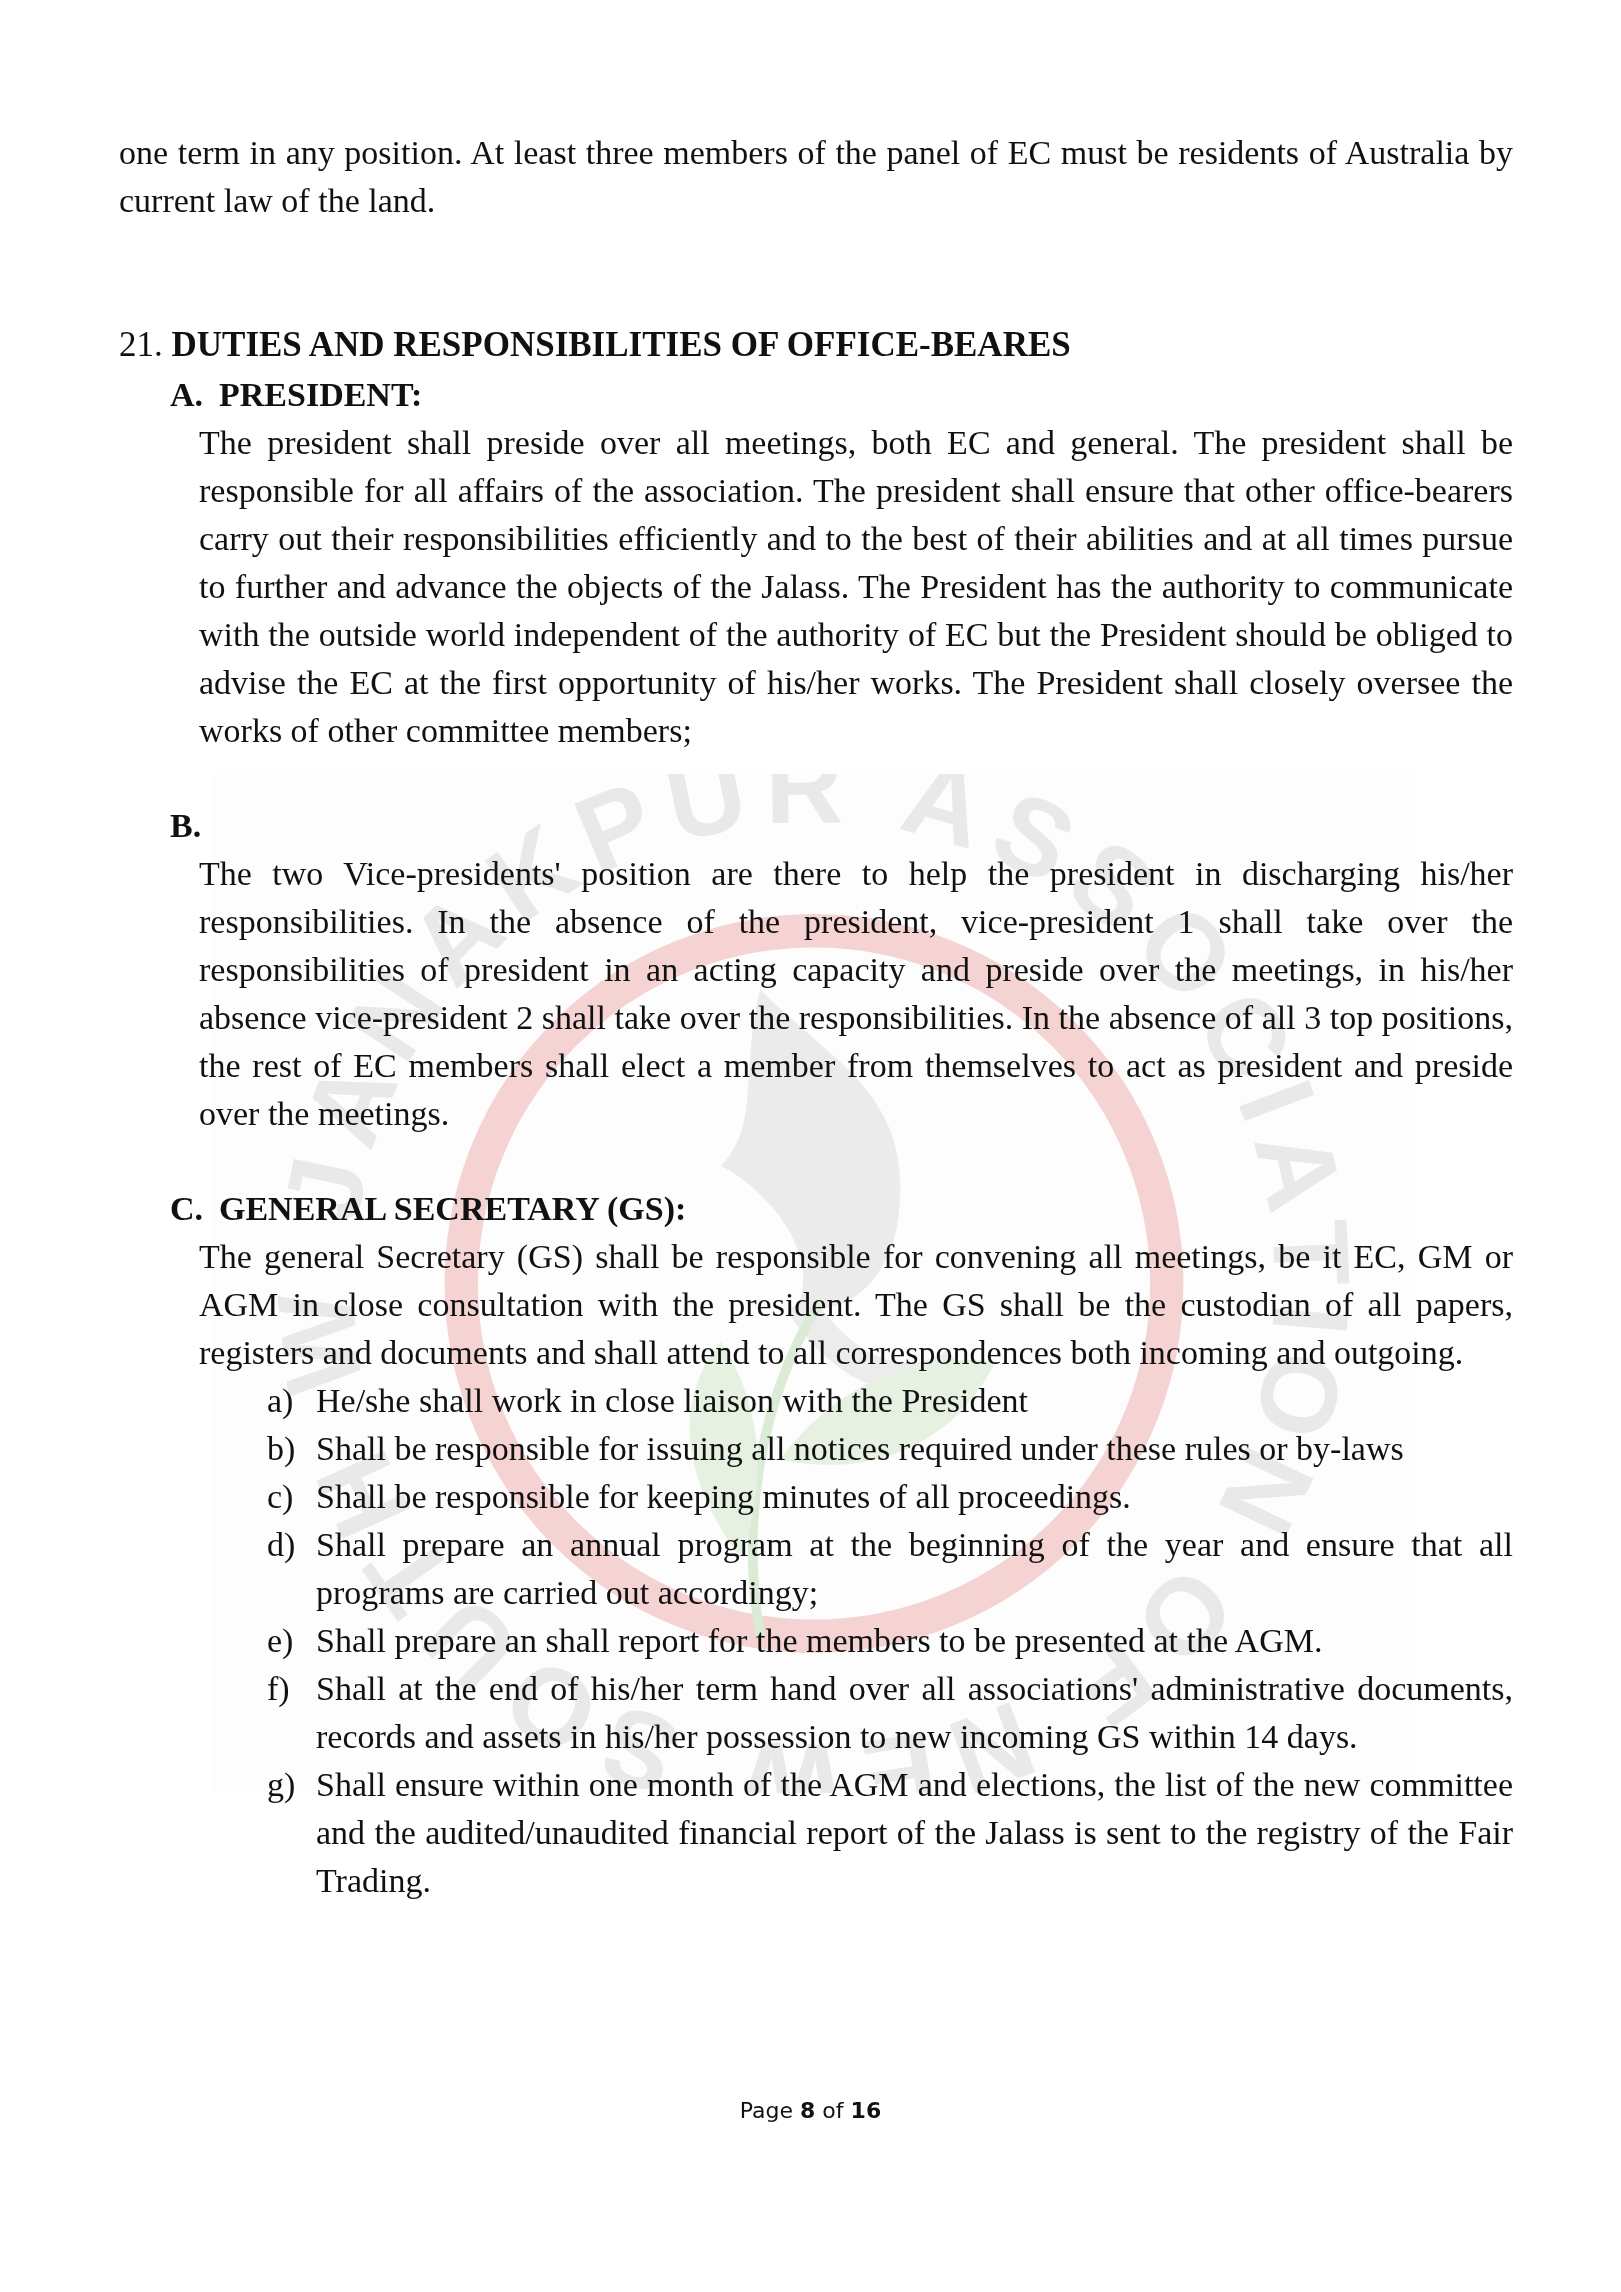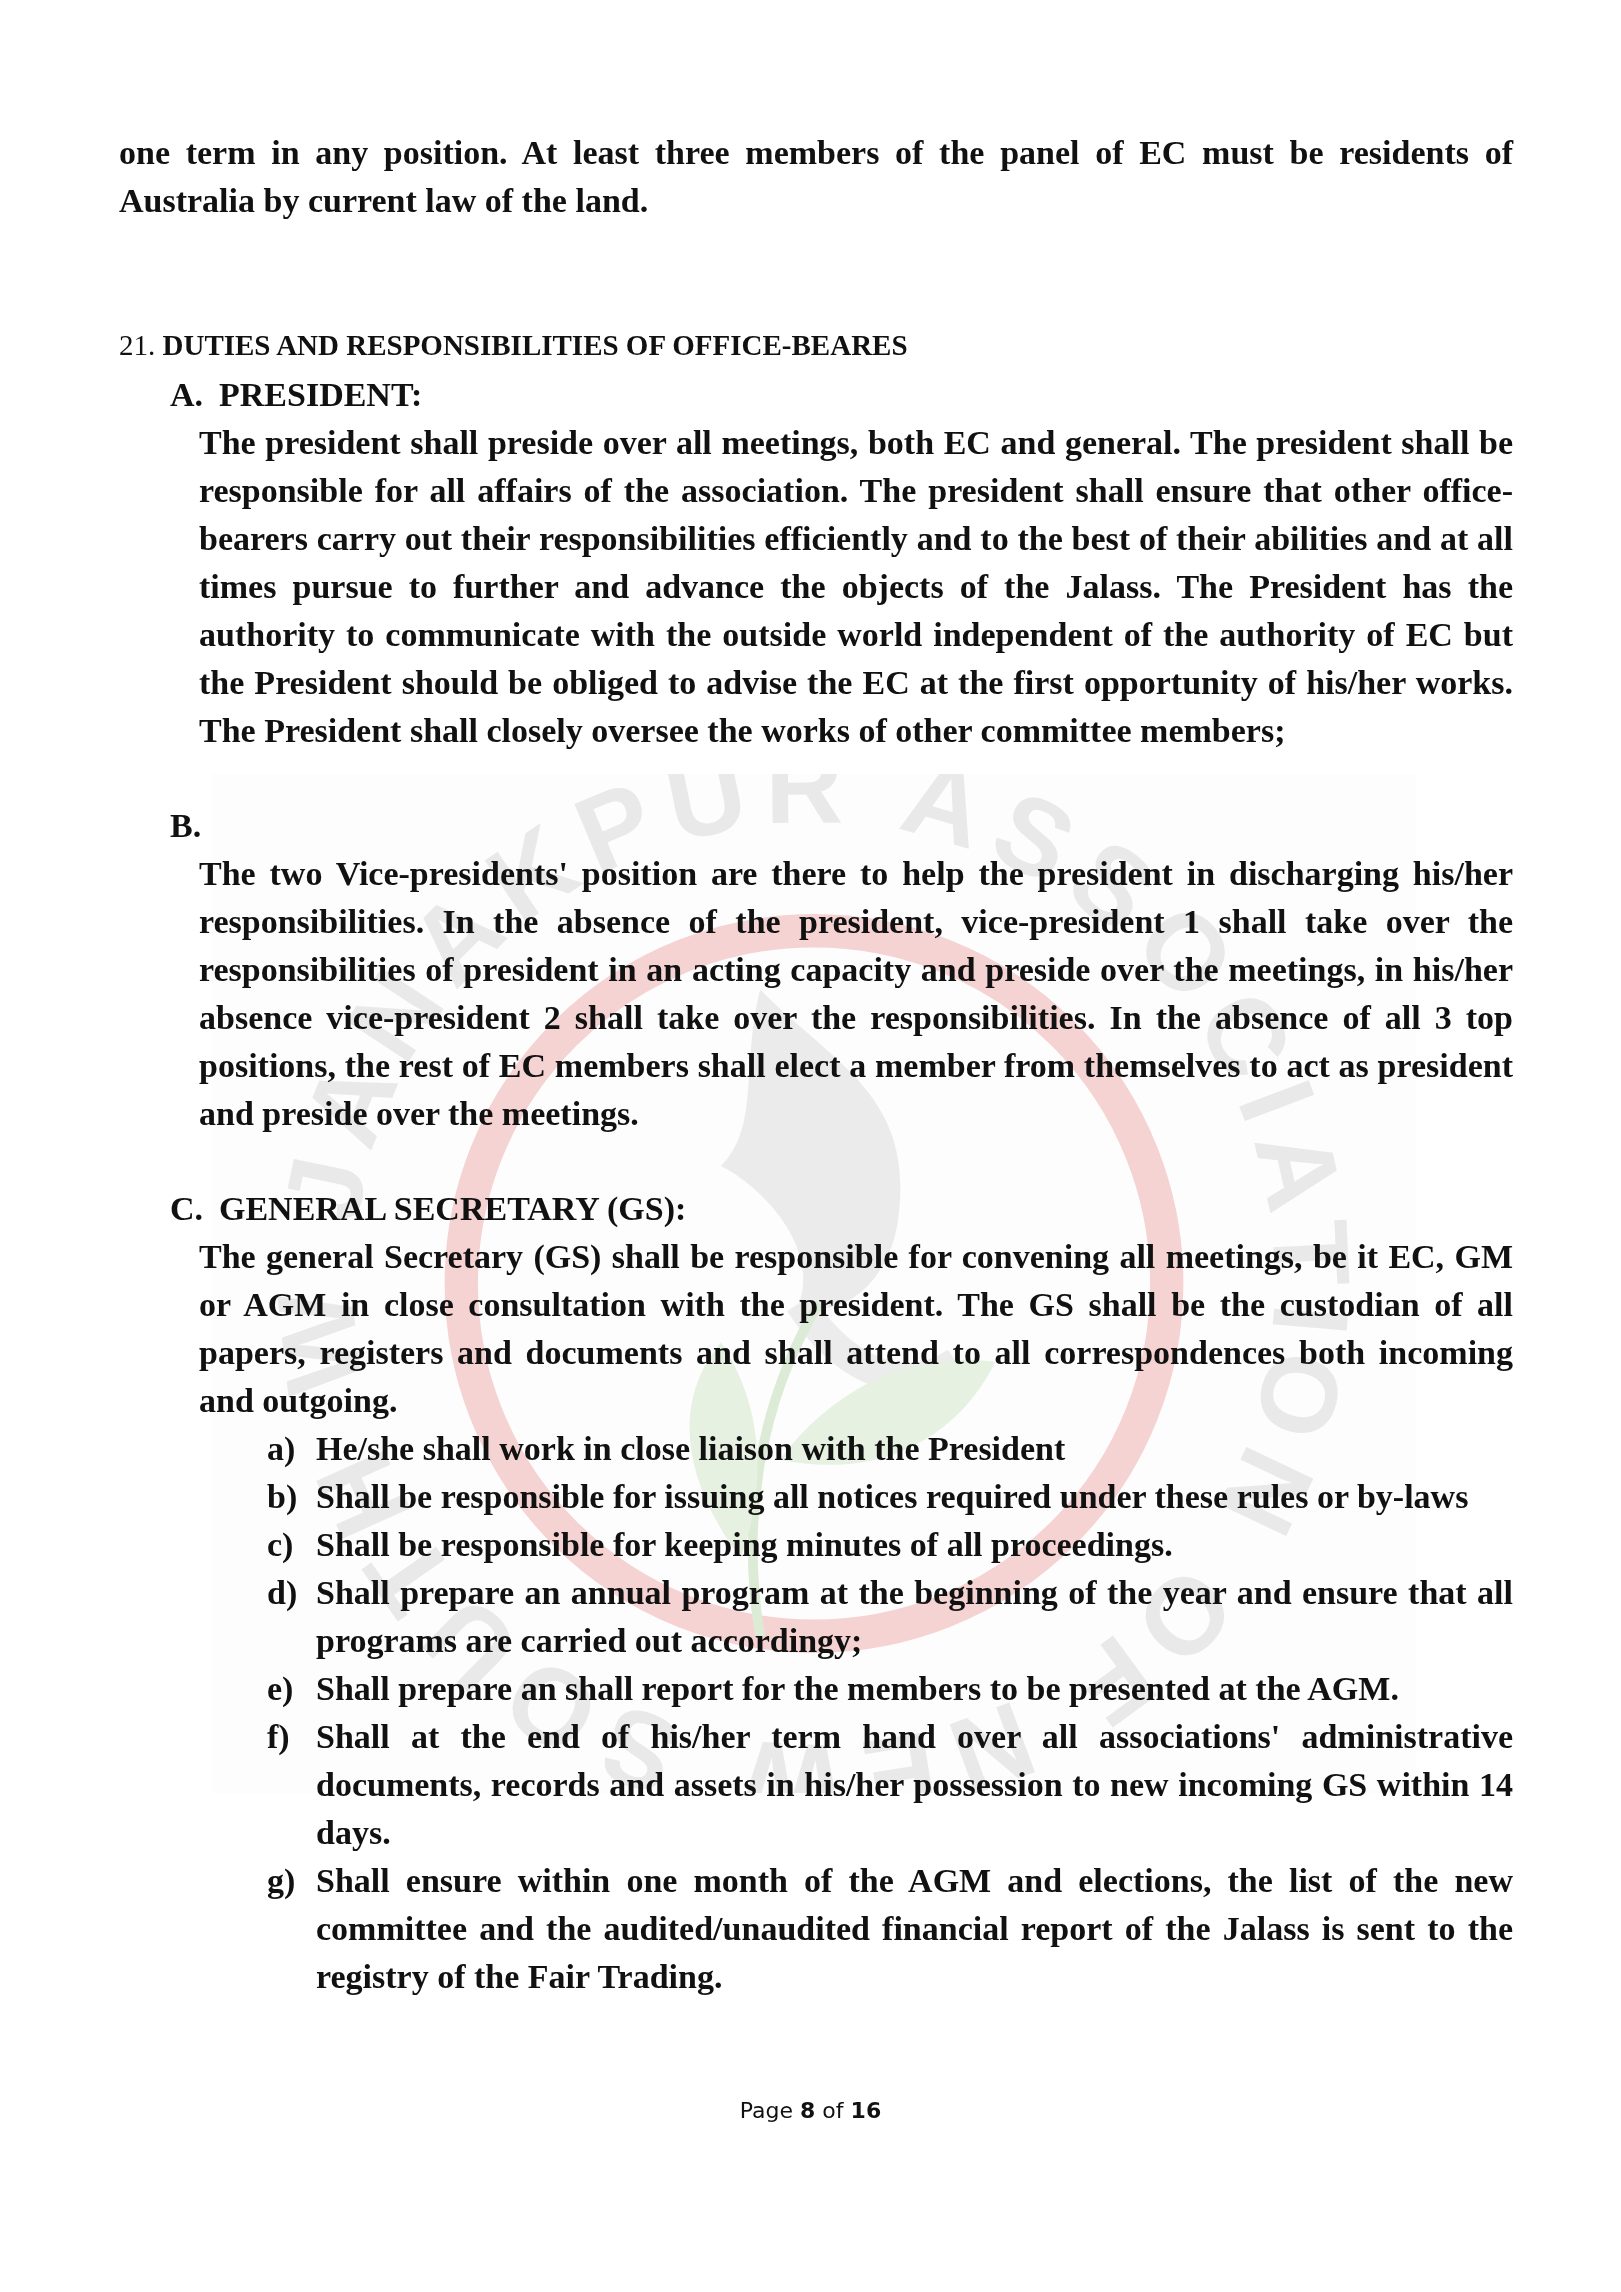--- a/index.html
+++ b/index.html
@@ -6,27 +6,27 @@
     body {
       width: 1621px; height: 2293px; position: relative; overflow: hidden;
       font-family: "Liberation Serif", "DejaVu Serif", serif;
       color: #111111;
     }
     .watermark {
       position: absolute; left: 211px; top: 774px; width: 1206px; height: 1019px;
       pointer-events: none; z-index: 0;
     }
     .page { position: absolute; left: 119px; top: 129px; width: 1394px; z-index: 1; }
-    p, li, h2, h3 { margin: 0; font-weight: bold; }
+    p, li, h2, h3 { margin: 0; }
     .text {
       font-size: 34px; line-height: 48px; text-align: justify;
       text-align-last: left;
     }
     .intro { margin-bottom: 96px; }
-    .section-title { font-size: 29px; line-height: 48px; font-weight: normal; margin-bottom: 2px; }
+    .section-title { font-size: 35px; line-height: 48px; font-weight: normal; margin-bottom: 2px; }
     .section-title b { font-weight: bold; }
     .sub { margin-left: 51px; margin-top: 0; }
     .sub + .sub { margin-top: 47px; }
     .sub-head { font-size: 34px; line-height: 48px; font-weight: bold; display: flex; }
     .sub-letter { width: 49px; flex: none; }
     .sub-body { margin-left: 29px; }
     .gs-list { list-style: none; padding: 0; margin: 0 0 0 97px; }
     .gs-list li { display: flex; font-size: 34px; line-height: 48px; }
     .gs-list .mark { width: 49px; flex: none; }
     .gs-list .item-text { flex: 1; text-align: justify; text-align-last: left; }

